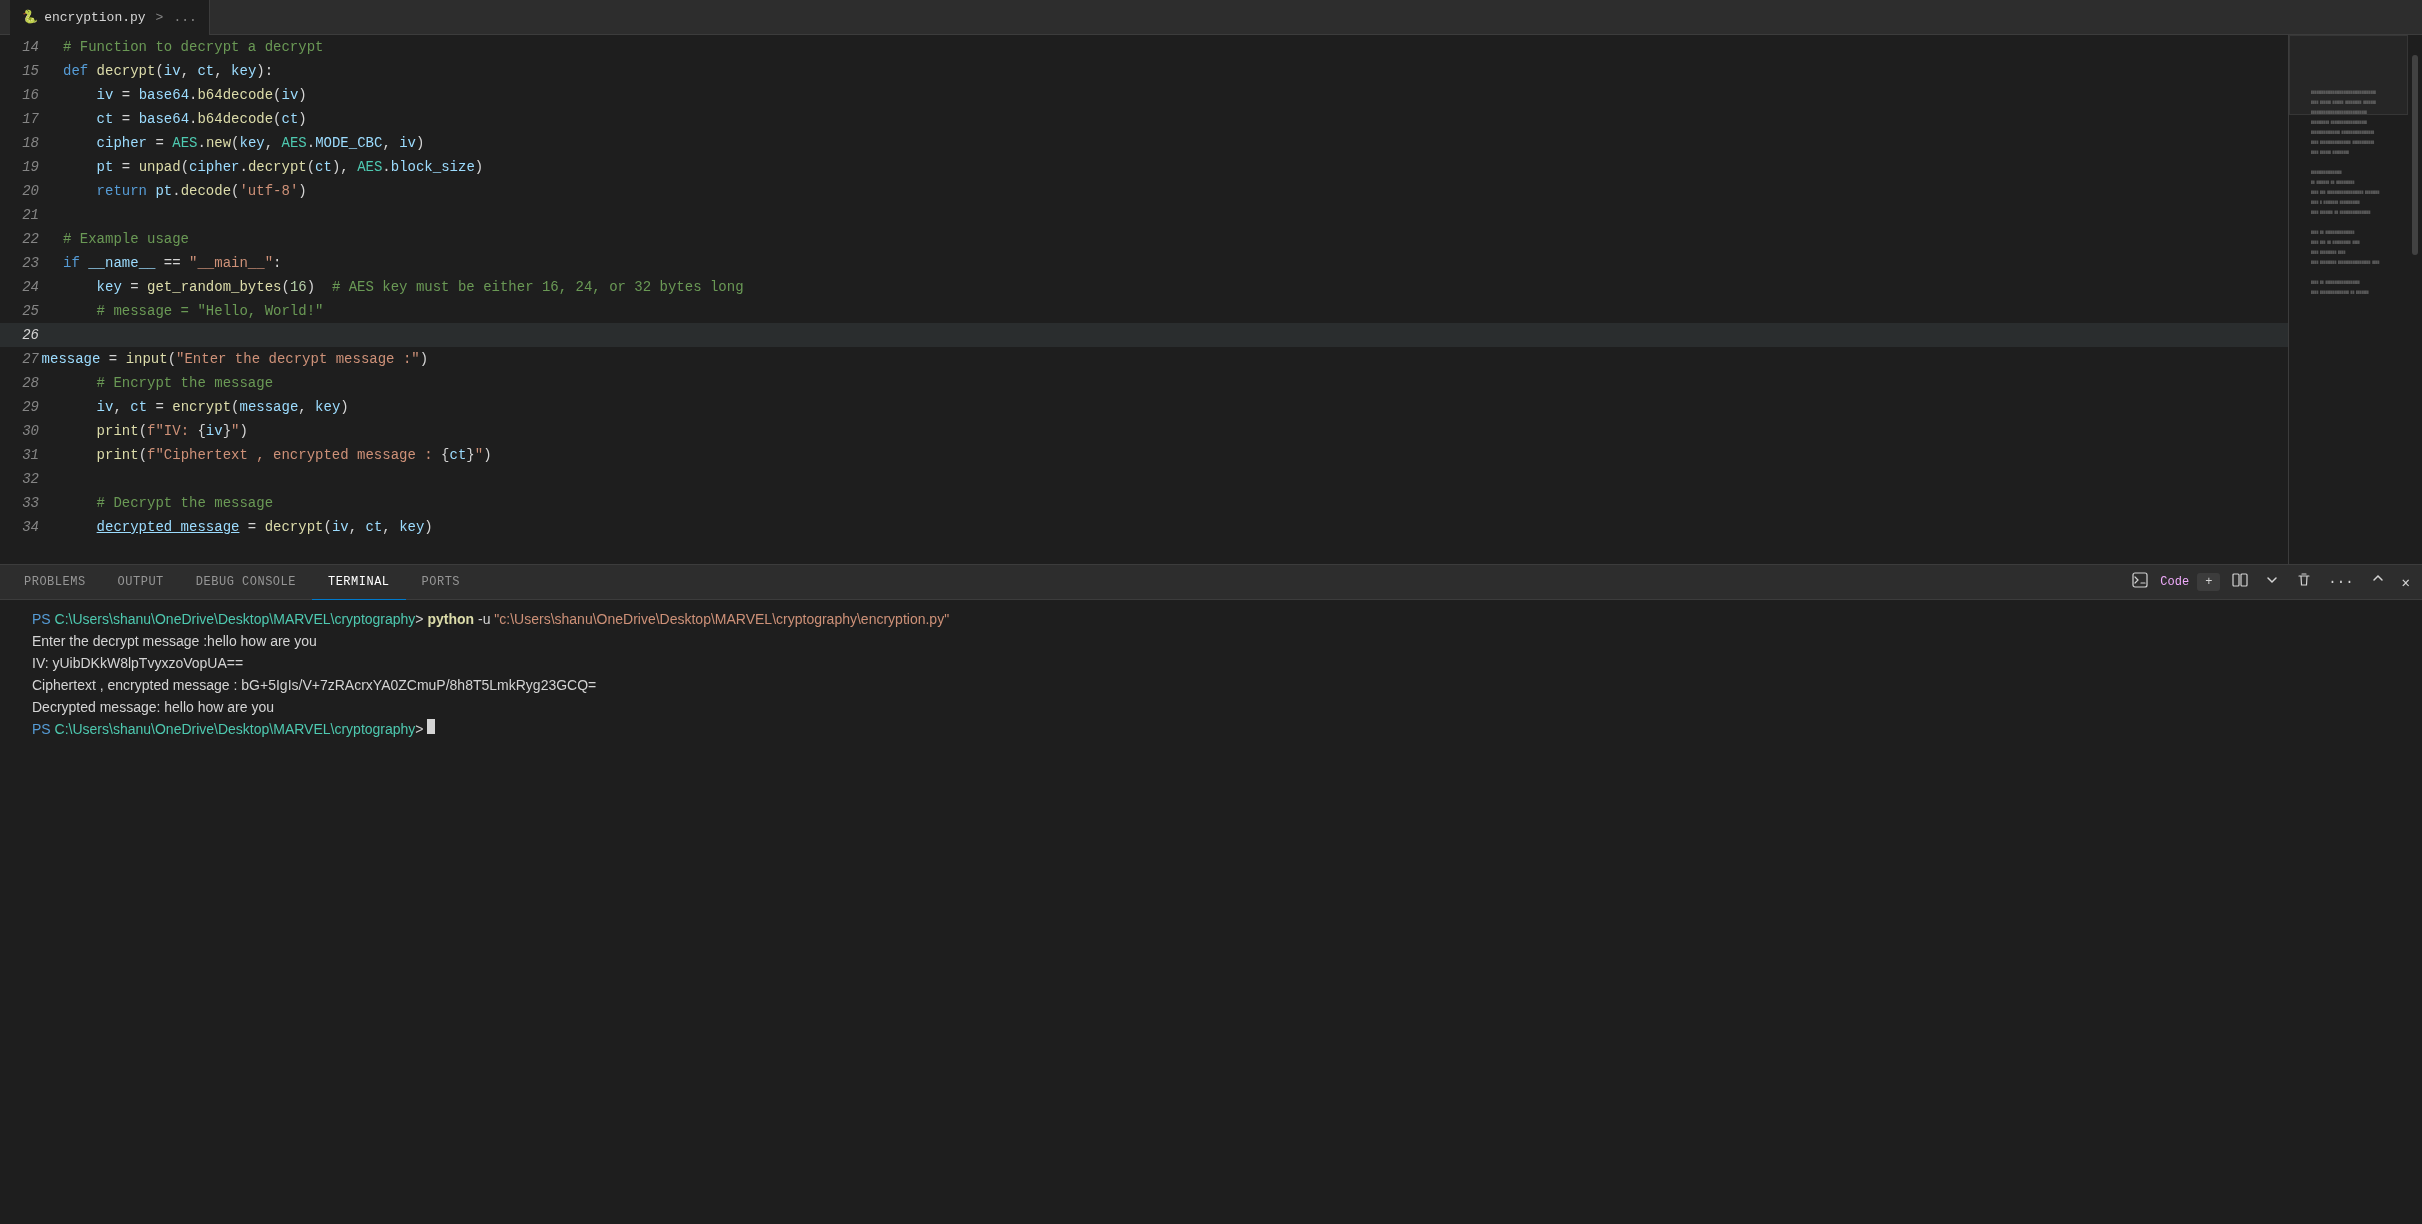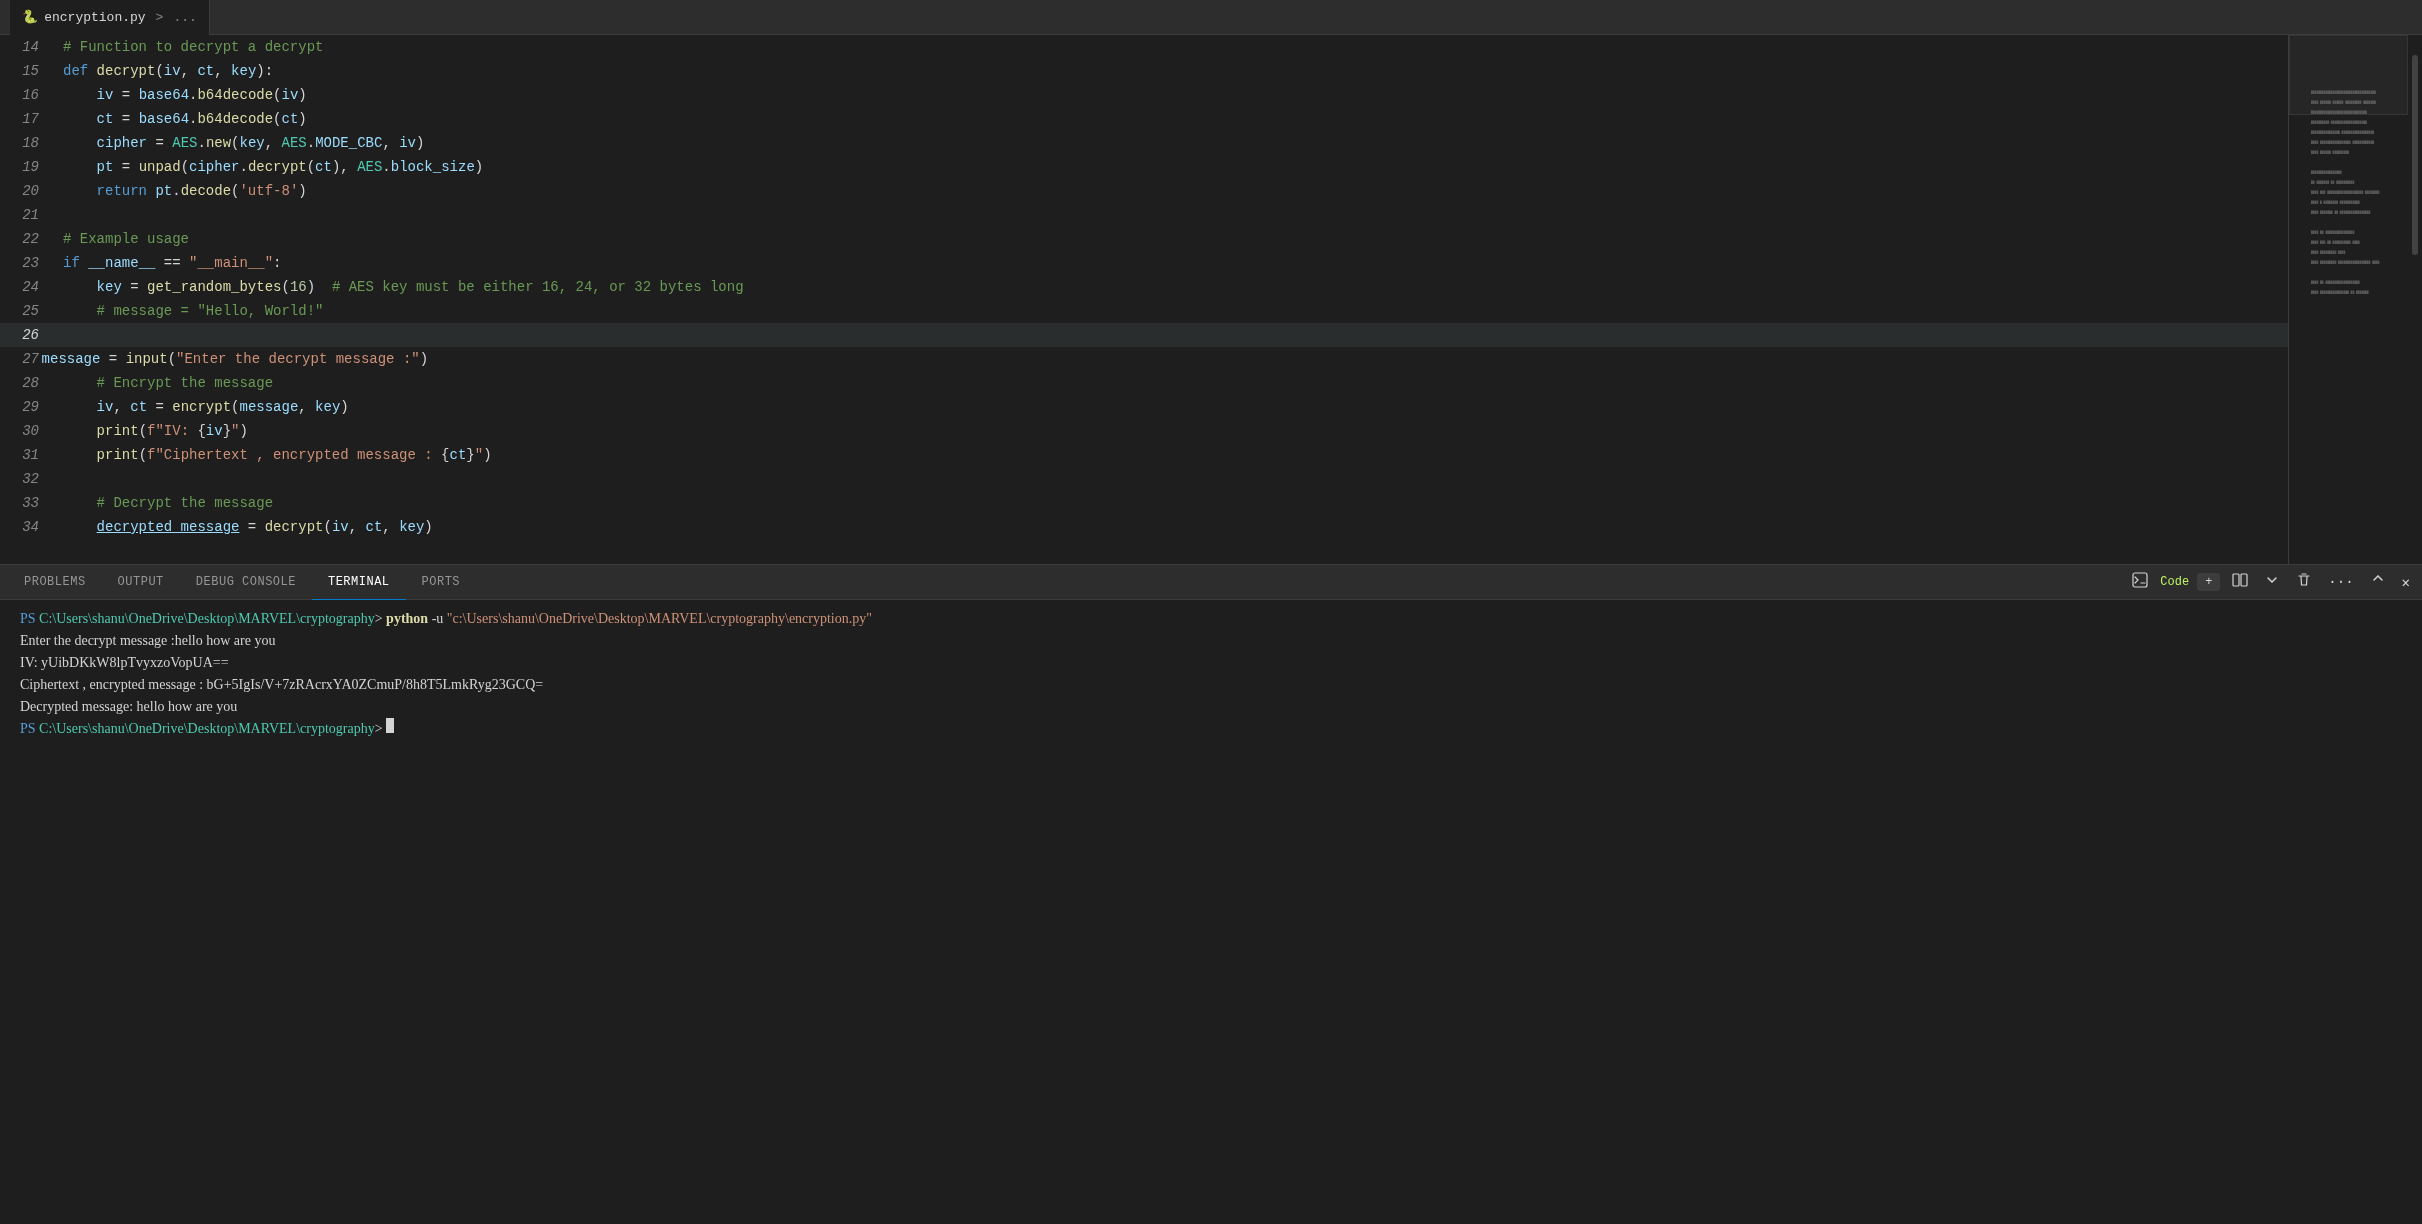--- a/index.html
+++ b/index.html
@@ -215,25 +215,25 @@
 
     .panel-action-icon {
       color: #d4d4d4;
       font-size: 12px;
       cursor: pointer;
       padding: 2px 4px;
     }
 
     .terminal-content {
       flex: 1;
-      padding: 8px 20px;
+      padding: 8px 32px;
       font-size: 14px;
       line-height: 22px;
       overflow: hidden;
-      font-family: Liberation Serif, serif;
+      font-family: Liberation Sans, sans-serif;
       border-radius: 32px;
     }
 
     .terminal-line {
       display: flex;
       align-items: baseline;
       gap: 0;
       white-space: pre-wrap;
       word-break: break-all;
     }
@@ -445,21 +445,21 @@
 
         <div class="panel-tab-actions">
 
           <span style="margin-right:4px;">
             <svg width="16" height="16" viewBox="0 0 16 16" fill="none">
               <rect x="1" y="1" width="14" height="14" rx="2" stroke="#d4d4d4" stroke-width="1.2"></rect>
               <path d="M3 5l3 3-3 3" stroke="#d4d4d4" stroke-width="1.2" stroke-linecap="round"></path>
               <path d="M9 11h4" stroke="#d4d4d4" stroke-width="1.2" stroke-linecap="round"></path>
             </svg>
           </span>
-          <span style="color:#bef264; font-size:12px;">Code</span>
+          <span style="color:#f0abfc; font-size:12px;">Code</span>
 
           <button class="panel-action-btn">
             <span>+</span>
           </button>
 
           <span class="panel-action-icon">
             <svg width="16" height="16" viewBox="0 0 16 16" fill="none">
               <rect x="1" y="2" width="6" height="12" rx="1" stroke="#d4d4d4" stroke-width="1.2"></rect>
               <rect x="9" y="2" width="6" height="12" rx="1" stroke="#d4d4d4" stroke-width="1.2"></rect>
             </svg>

